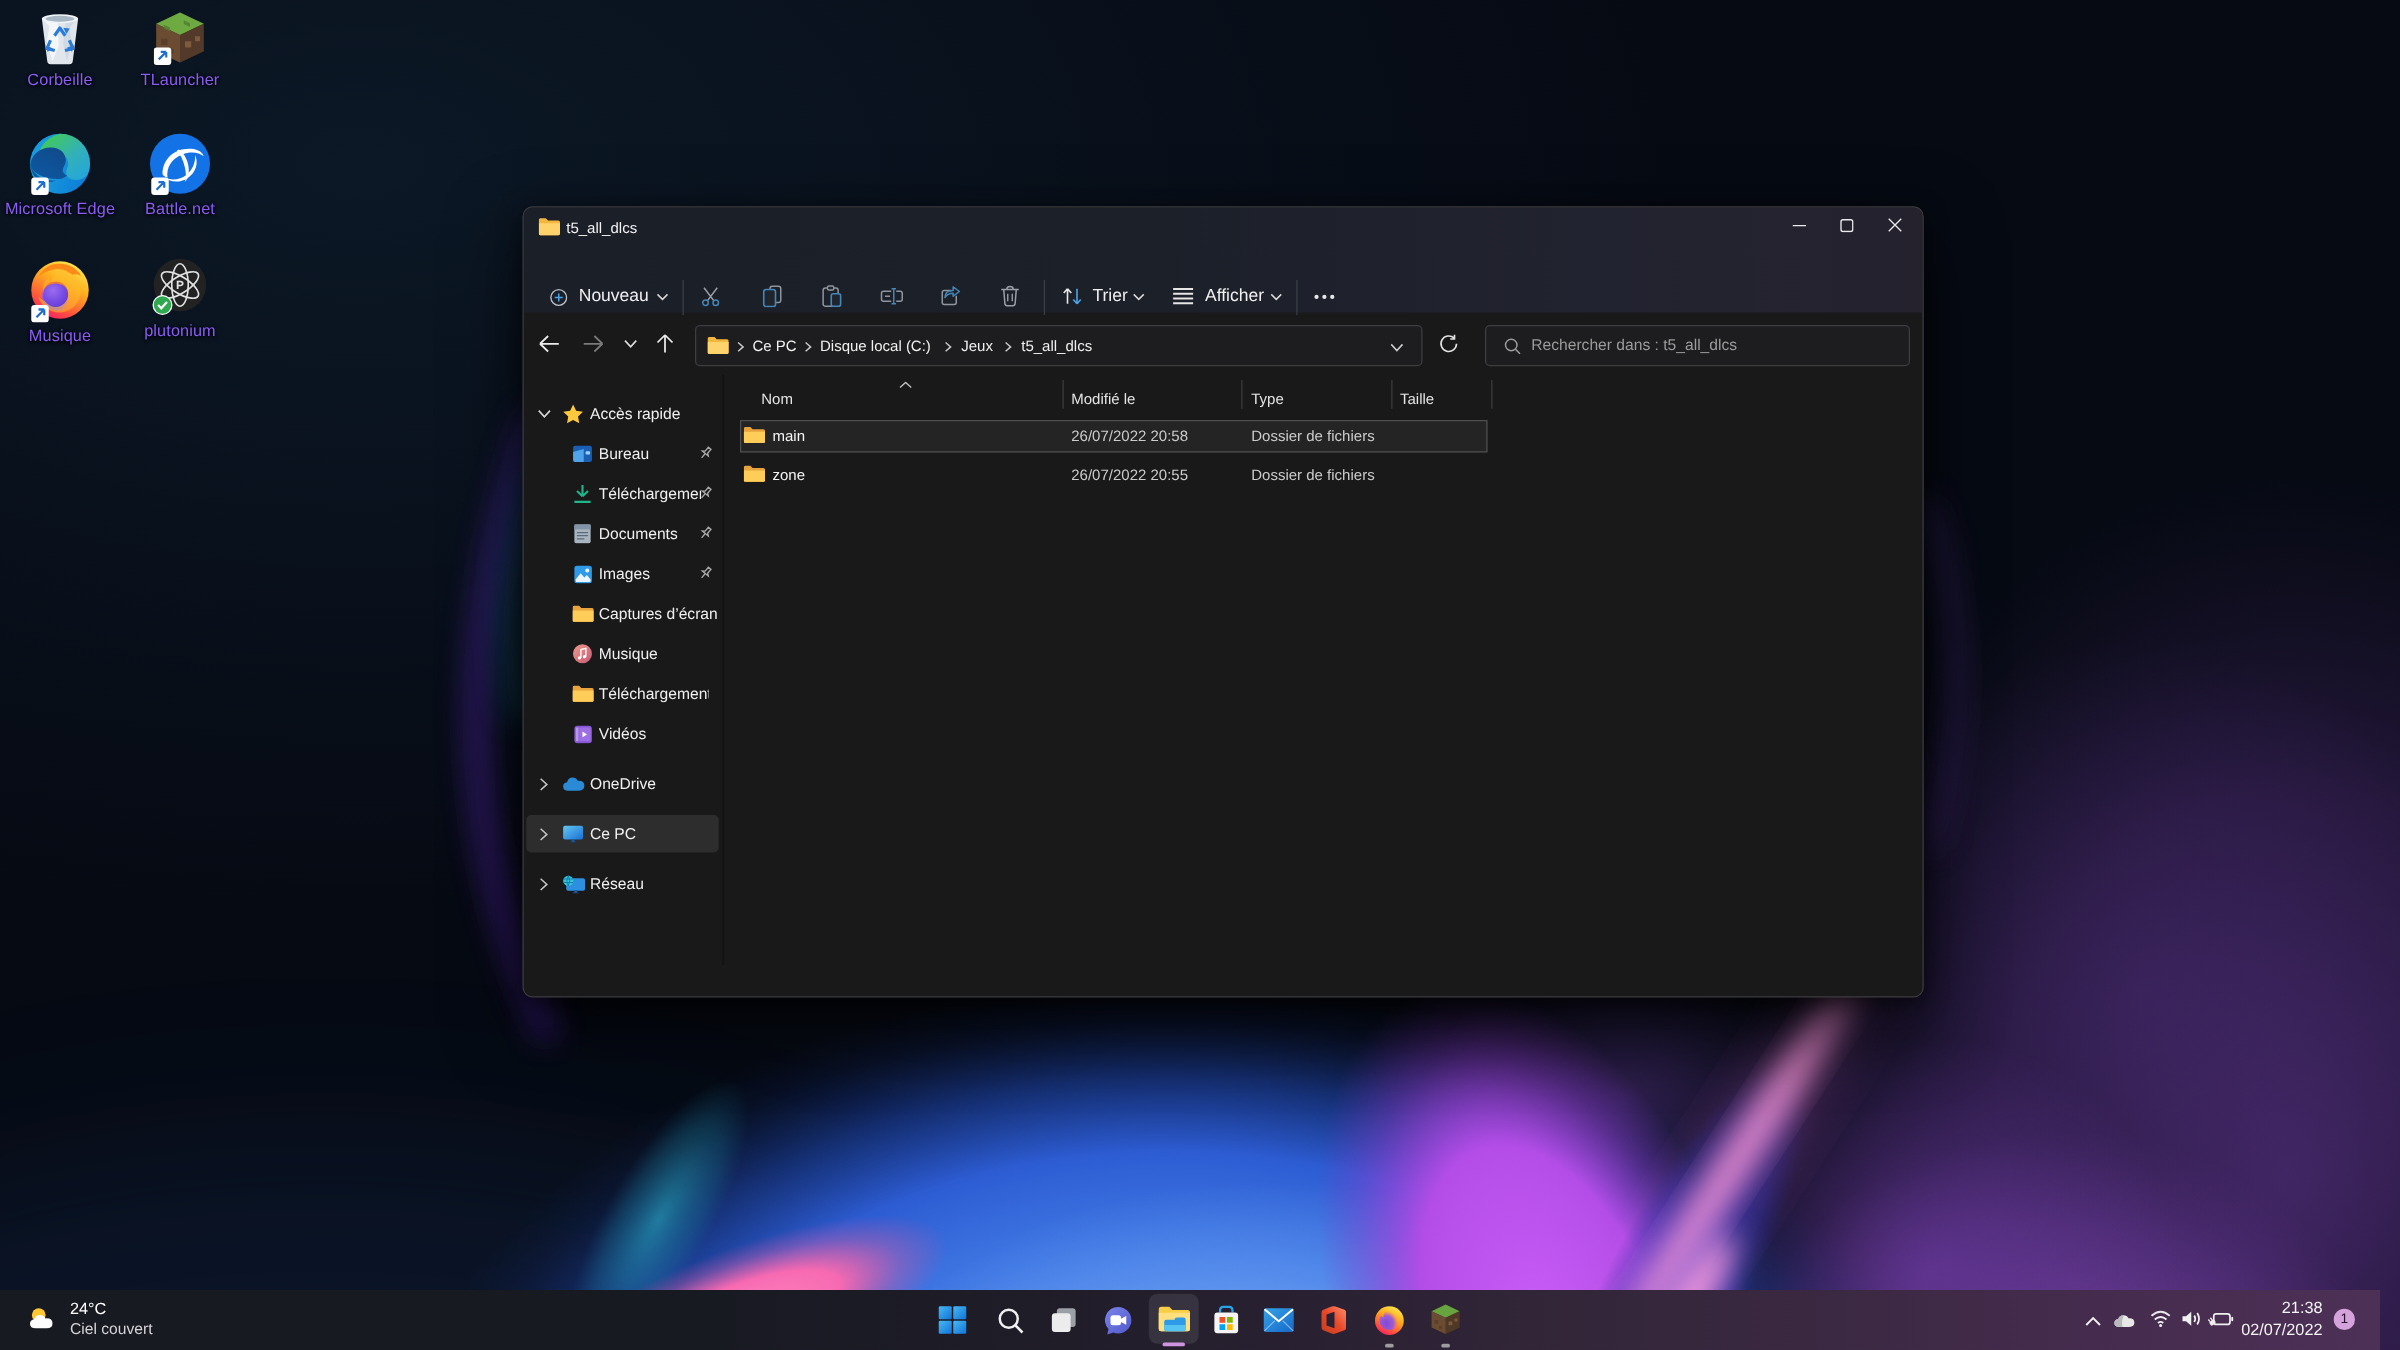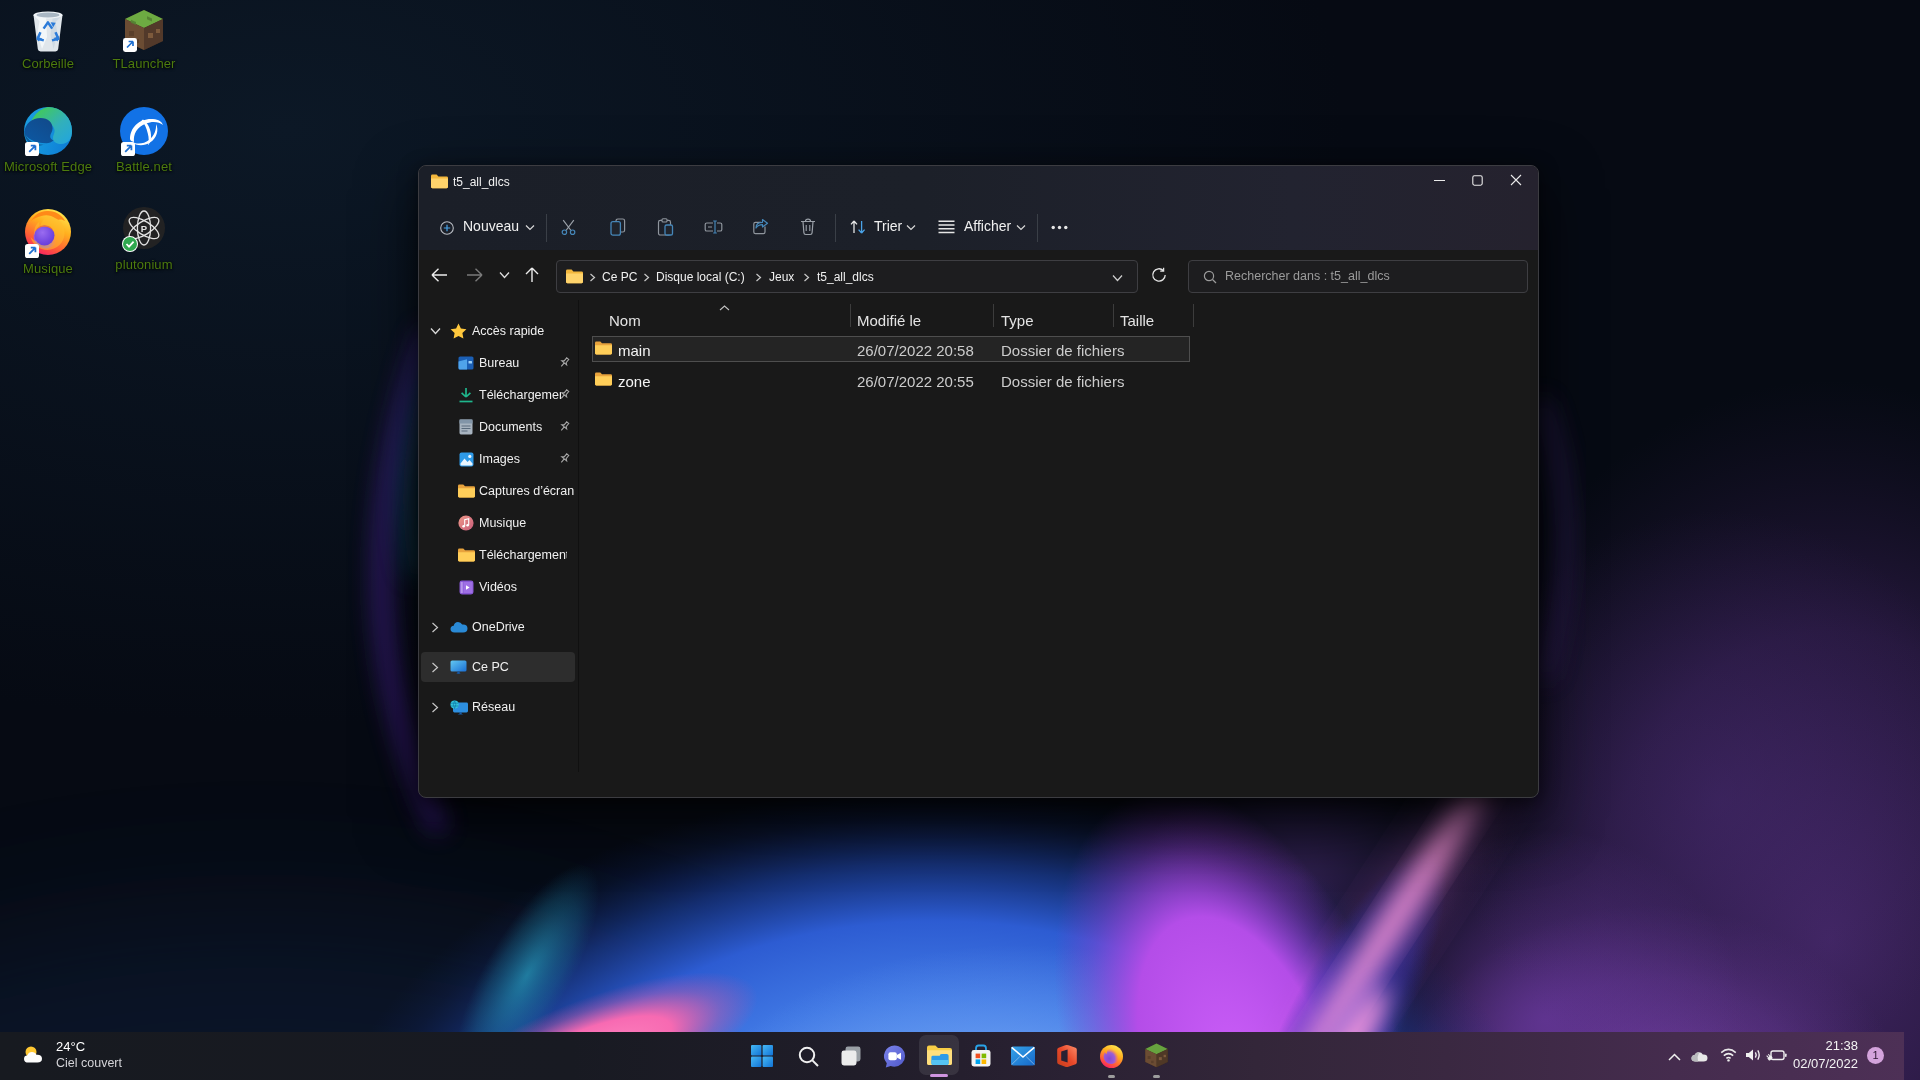--- a/index.html
+++ b/index.html
@@ -1,46 +1,46 @@
 <!DOCTYPE html>
 <html><head>
 <meta charset="utf-8">
 <style>
   * { margin:0; padding:0; box-sizing:border-box; }
   html,body { width:1920px; height:1080px; overflow:hidden; background:#05080f; font-family:"Liberation Sans",sans-serif; }
   #desk { position:absolute; inset:0; width:1920px; height:1080px; }
   .abs { position:absolute; }
 
   
-  .dicon { position:absolute; width:96px; text-align:center; color:#4d7c0f; font-size:13px; }
+  .dicon { position:absolute; width:96px; text-align:center; color:#8b5cf6; font-size:13px; }
   .dicon .lbl { margin-top:3px; text-shadow:0 1px 3px rgba(0,0,0,.95), 0 0 2px rgba(0,0,0,.8); letter-spacing:.1px; }
   .dicon svg.main { display:block; margin:0 auto; }
 
   
   #win { position:absolute; left:418px; top:165px; width:1121px; height:633px;
          border-radius:8px; background:#191919; border:1px solid #3c3c41;
          box-shadow:0 22px 60px rgba(0,0,0,.65), 0 4px 18px rgba(0,0,0,.5); overflow:hidden; }
   #hdr { position:absolute; left:0; top:0; right:0; height:84px;
          background:linear-gradient(90deg,#1b1f28 0%, #1c2029 45%, #222330 78%, #25222e 100%); }
   #hdr .ttl { position:absolute; left:34px; top:9px; color:#f2f2f2; font-size:12px; }
   .wbtn { position:absolute; top:0; width:45px; height:31px; color:#eaeaea; text-align:center; line-height:31px; font-size:13px; }
-  #cmdbar { position:absolute; left:0; top:36px; right:0; height:51px; color:#f0f0f0; font-size:14px; }
+  #cmdbar { position:absolute; left:0; top:46px; right:0; height:51px; color:#f0f0f0; font-size:14px; }
   .csep { position:absolute; top:12px; width:1px; height:28px; background:#3a3f47; }
   #navrow { position:absolute; left:0; top:84px; right:0; height:50px; }
   .navglyph { position:absolute; top:0; height:50px; display:flex; align-items:center; justify-content:center; }
   #crumb { position:absolute; left:137px; top:10px; width:582px; height:33px; border:1px solid #3e3e42; border-radius:4px; background:#1d1d1f; color:#f0f0f0; font-size:12px; }
   #search { position:absolute; left:769px; top:10px; width:340px; height:33px; border:1px solid #3e3e42; border-radius:4px; background:#1d1d1f; color:#9b9b9b; font-size:12.5px; }
 
   #sidebar { position:absolute; left:0; top:134px; width:159px; bottom:25px; font-size:12.5px; color:#f0f0f0; }
   #sidebar .row { position:absolute; left:2px; width:154px; height:30px; display:flex; align-items:center; border-radius:4px; }
   #sidebar .row .txt { white-space:nowrap; overflow:hidden; }
   .pin { position:absolute; right:4px; top:8px; }
   #vdiv { position:absolute; left:159px; top:134px; width:1px; bottom:25px; background:#101010; }
 
-  #main { position:absolute; left:160px; top:134px; right:0; bottom:25px; font-size:15px; color:#e8e8e8; }
+  #main { position:absolute; left:160px; top:134px; right:0; bottom:25px; font-size:12px; color:#e8e8e8; }
   .hsep { position:absolute; top:4px; width:1px; height:23px; background:#3c3c3c; }
 
   #status { position:absolute; left:0; right:0; bottom:0; height:25px; border-top:1px solid #0d0d0d; background:#1c1c1c; color:#cfcfcf; font-size:12px; }
 
   
   #taskbar { position:absolute; left:0; bottom:0; width:1904px; height:48px;
     background:linear-gradient(90deg,#171a20 0%,#181a22 30%,#201d29 45%,#2a2133 56%,#332639 66%,#3a2841 76%,#452c4e 88%,#4d3056 100%); }
   #tb-center { position:absolute; left:0; right:0; top:0; height:48px; }
   .tbi { position:absolute; top:3px; width:40px; height:42px; display:flex; align-items:center; justify-content:center; }
   #tray { position:absolute; right:0; top:0; height:48px; color:#fff; }

